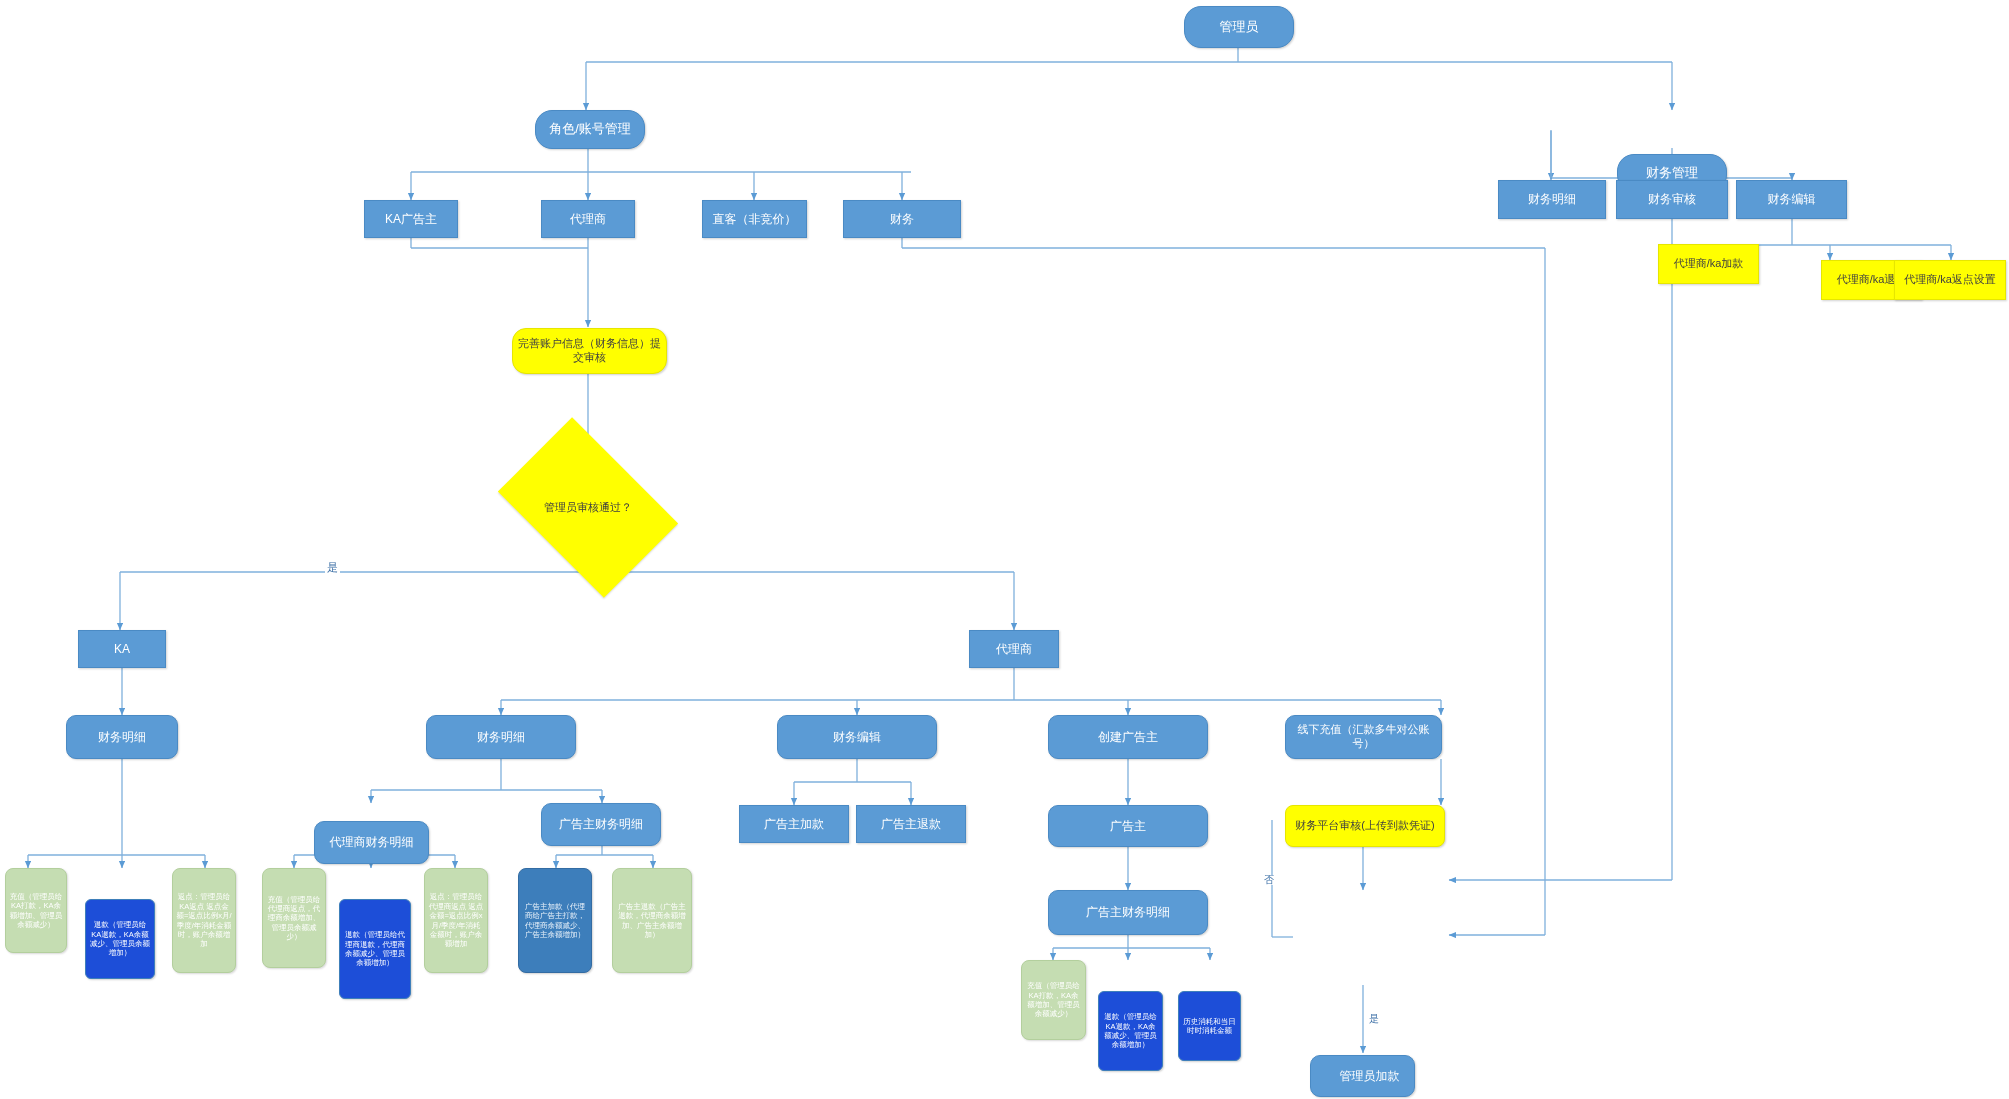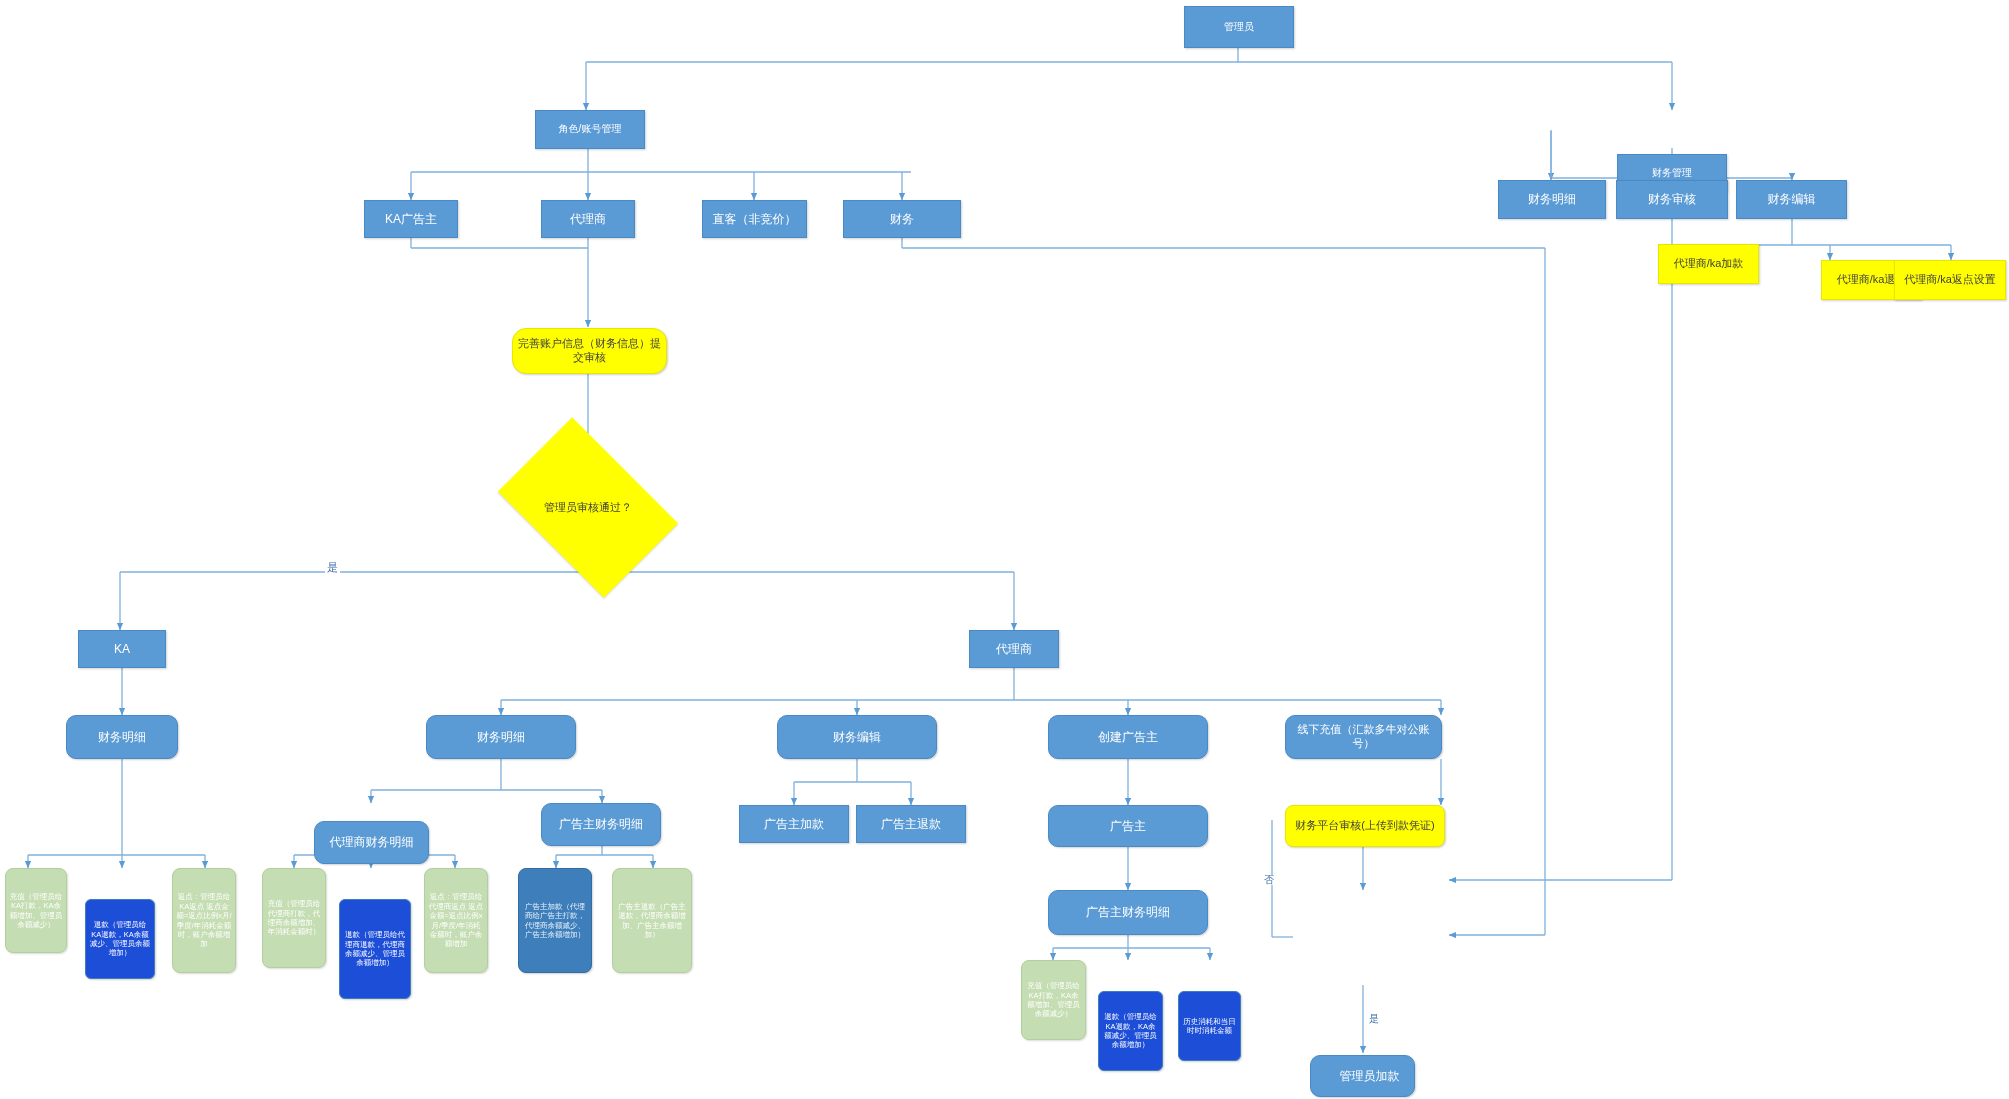--- a/index.html
+++ b/index.html
@@ -106,21 +106,21 @@
     text-align: center;
     white-space: nowrap;
   }
   .edge-label {
     position: absolute;
     color: #3a6ea5;
     background: #ffffff;
     padding: 0 2px;
     line-height: 1;
   }
-  .fs-13 { font-size: 10px; }
+  .fs-13 { font-size: 13px; border-radius: 17px; }
   .fs-12 { font-size: 12px; }
   .fs-11 { font-size: 11px; }
   .fs-10 { font-size: 10px; }
   .fs-7  { font-size: 7.5px; }
 </style>
 </head>
 <body>
 
 <div id="canvas">
 
@@ -350,21 +350,21 @@
     <span>充值（管理员给KA打款，KA余额增加、管理员余额减少）</span>
   </div>
   <div class="node n-blue-soft fs-7" style="left:85px; top:868px; width:70px; height:80px;">
     <span>退款（管理员给KA退款，KA余额减少、管理员余额增加）</span>
   </div>
   <div class="node n-green fs-7" style="left:172px; top:868px; width:64px; height:105px;">
     <span>返点：管理员给KA返点 返点金额=返点比例x月/季度/年消耗金额时，账户余额增加</span>
   </div>
 
   <div class="node n-green fs-7" style="left:262px; top:868px; width:64px; height:100px;">
-    <span>充值（管理员给代理商打款，代理商余额增加、年消耗金额时）</span>
+    <span>充值（管理员给代理商返点，代理商余额增加、管理员余额减少）</span>
   </div>
   <div class="node n-blue-soft fs-7" style="left:339px; top:868px; width:72px; height:100px;">
     <span>退款（管理员给代理商退款，代理商余额减少、管理员余额增加）</span>
   </div>
   <div class="node n-green fs-7" style="left:424px; top:868px; width:64px; height:105px;">
     <span>返点：管理员给代理商返点 返点金额=返点比例x月/季度/年消耗金额时，账户余额增加</span>
   </div>
 
   <div class="node n-blue-deep fs-7" style="left:518px; top:868px; width:74px; height:105px;">
     <span>广告主加款（代理商给广告主打款，代理商余额减少、广告主余额增加）</span>

